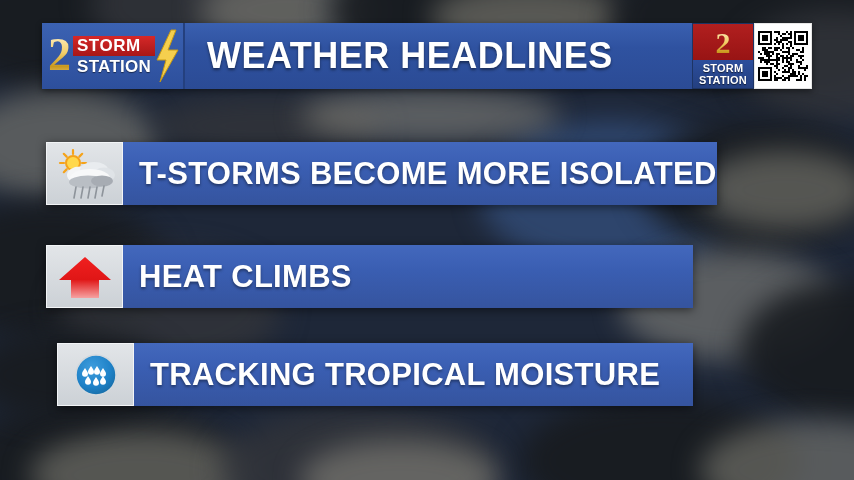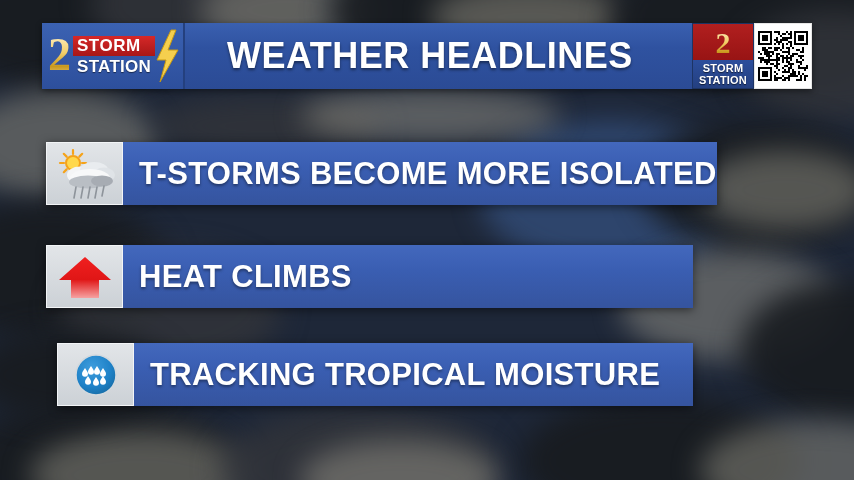--- a/index.html
+++ b/index.html
@@ -85,21 +85,20 @@
   
   #header-title {
     flex:1;
     display:flex; align-items:center;
     padding-left:22px;
     color:#ffffff;
     font-size:36px; font-weight:bold;
     letter-spacing:.5px;
     text-shadow:0 2px 3px rgba(0,0,0,.45);
     font-family:"Liberation Sans", sans-serif;
-    margin-left:20px;
   }
   
   #corner-bug {
     position:absolute;
     right:0; top:0;
     height:66px; width:120px;
     display:flex; align-items:stretch;
   }
   #bug-logo {
     width:62px; height:66px;

